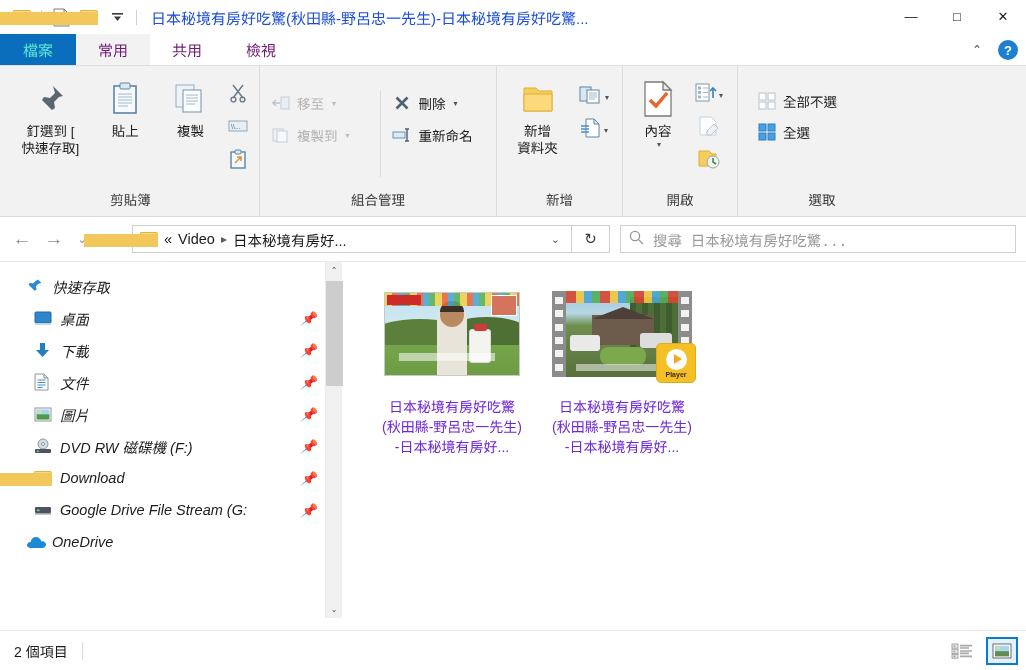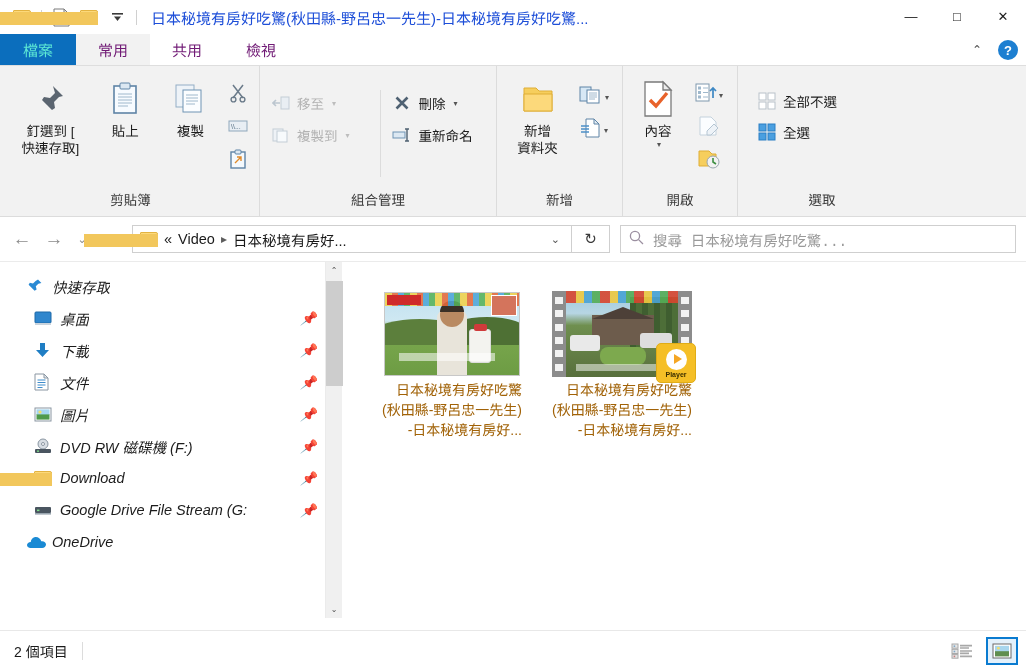--- a/index.html
+++ b/index.html
@@ -169,22 +169,22 @@
   }
   .sb-arrow { height: 17px; width: 17px; display:flex; align-items:center; justify-content:center; font-size:8px; color:#4d4d4d; }
   .sb-track { flex: 1; width: 17px; position: relative; }
   .sb-thumb { position: absolute; top: 2px; left: 0; width: 17px; height: 105px; background: #cdcdcd; }
 
   .content { flex: 1; background: #fff; padding: 28px 0 0 40px; display: flex; gap: 30px; align-items: flex-start; }
 
   .tile { width: 140px; display: flex; flex-direction: column; align-items: center; }
   .thumb-wrap { width: 140px; height: 88px; display:flex; align-items:center; justify-content:center; position: relative; }
   .tile-label {
-    margin-top: 3px; font-size: 14px; line-height: 1.42; color: #a16207;
-    text-align: right; width: 140px; word-break: break-all;
+    margin-top: 20px; font-size: 14px; line-height: 1.42; color: #6d28d9;
+    text-align: center; width: 140px; word-break: break-all;
   }
 
   
   .vthumb1 {
     width: 136px; height: 84px; position: relative; overflow: hidden;
     border: 1px solid #c8c8c8;
     background: linear-gradient(#bfe0f0 0%, #cfe8f2 34%, #7ba84e 46%, #6d9c44 100%);
   }
   .vthumb1 .hillA { position:absolute; left:-10px; top:26px; width:90px; height:26px; background:#5c7f3c; border-radius:50% 50% 0 0; }
   .vthumb1 .hillB { position:absolute; right:-8px; top:24px; width:80px; height:28px; background:#4e7034; border-radius:50% 50% 0 0; }

